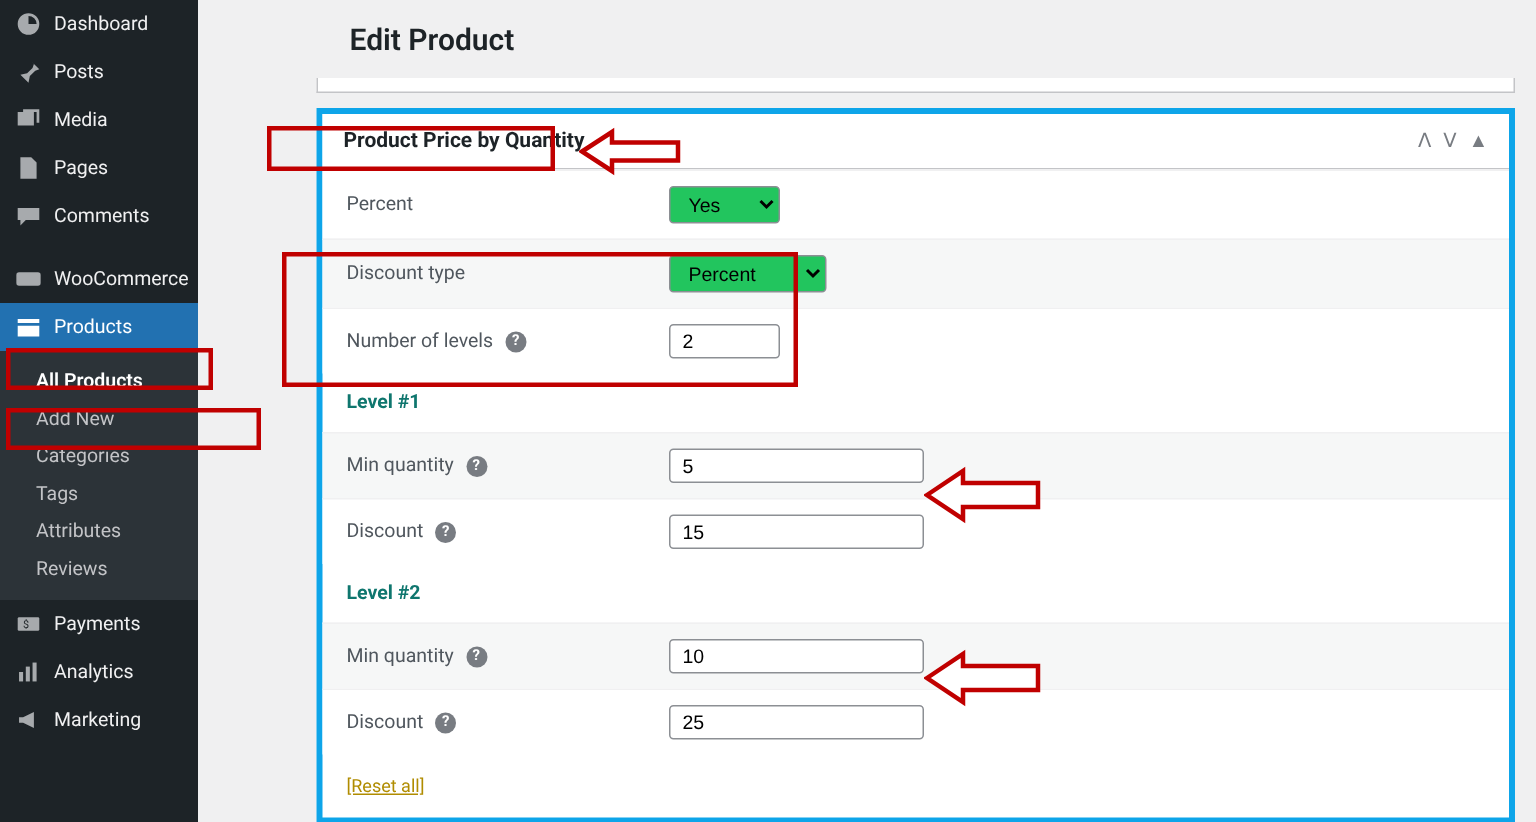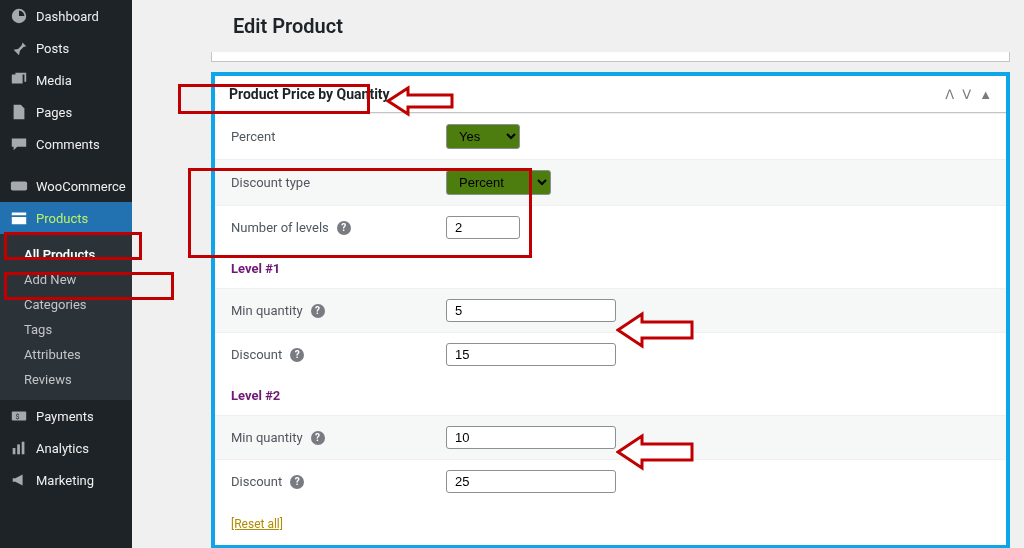--- a/index.html
+++ b/index.html
@@ -25,21 +25,21 @@
     display: flex;
     align-items: center;
     padding: 7px 10px;
     color: #f0f0f1;
     font-size: 13px;
     cursor: pointer;
     gap: 8px;
   }
   .sidebar-item.active {
     background: #2271b1;
-    color: #bef264;
+    color: #ffffff;
     position: relative;
   }
   .sidebar-item.active::after {
     content: '';
     position: absolute;
     right: -8px;
     top: 50%;
     transform: translateY(-50%);
     border: 8px solid transparent;
     border-right-color: #f0f0f1;
@@ -99,29 +99,29 @@
     border-top: 1px solid #f0f0f1;
     background: #fff;
   }
   .row.alt { background: #f6f7f7; }
   .row .label { width: 215px; color:#50575e; font-size: 13px; display:flex; align-items:center; gap:8px; }
   .row .ctrl { }
   .section-h {
     padding: 12px 16px;
     font-weight: 700;
     font-size: 13px;
-    color: #701a75;
+    color: #0f766e;
   }
   select.small {
     padding: 3px 22px 3px 8px;
     border: 1px solid #8c8f94;
     border-radius: 3px;
     font-size: 13px;
     min-width: 50px;
-    background: #4d7c0f;
+    background: #22c55e;
   }
   select.med { min-width: 105px; }
   input.num {
     padding: 3px 8px;
     border: 1px solid #8c8f94;
     border-radius: 3px;
     font-size: 13px;
     width: 74px;
   }
   input.wide { width: 170px; }

